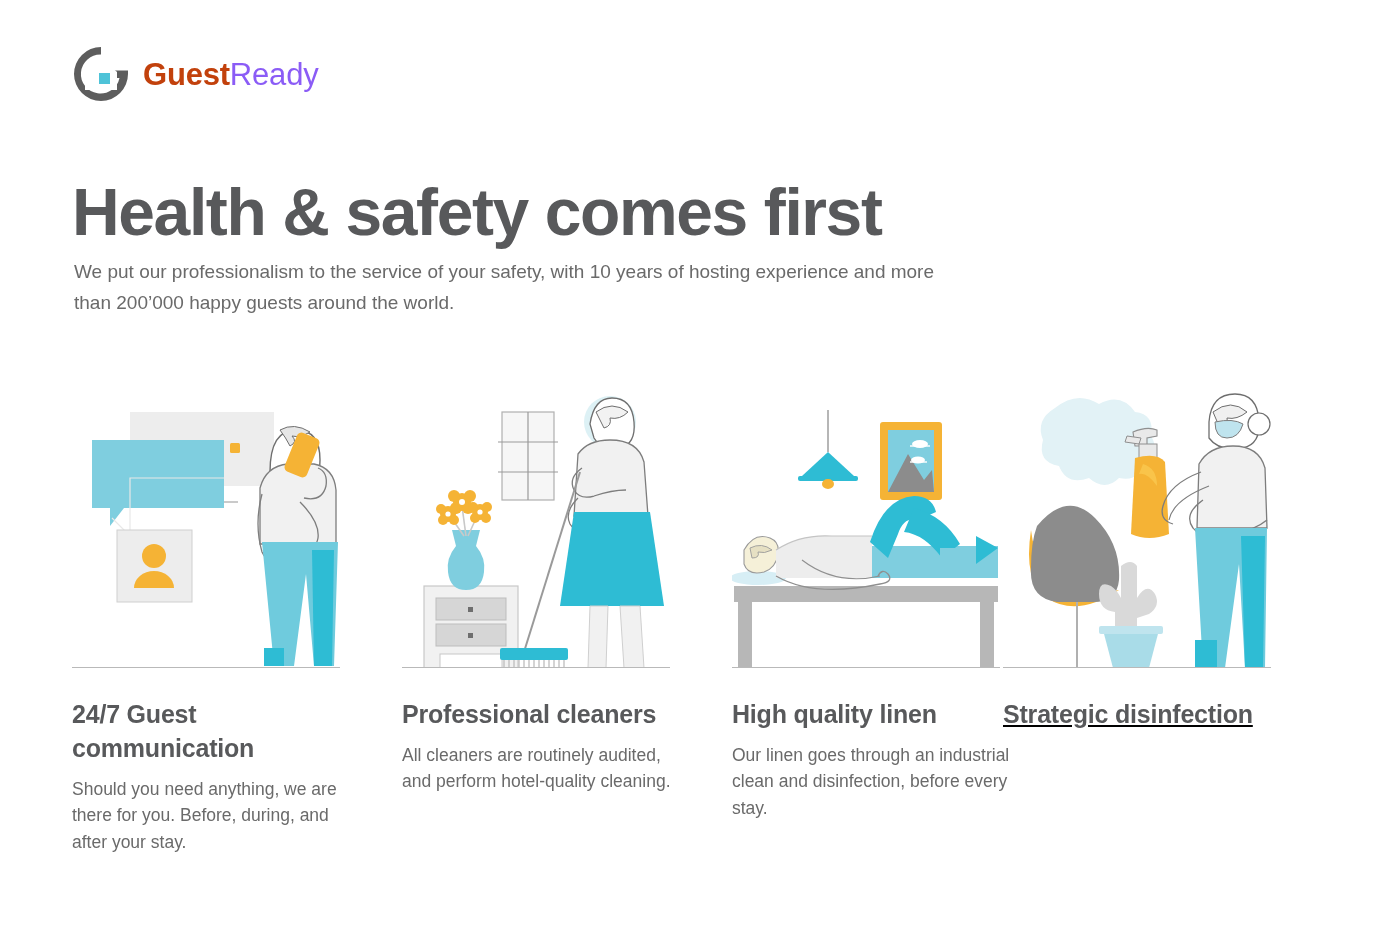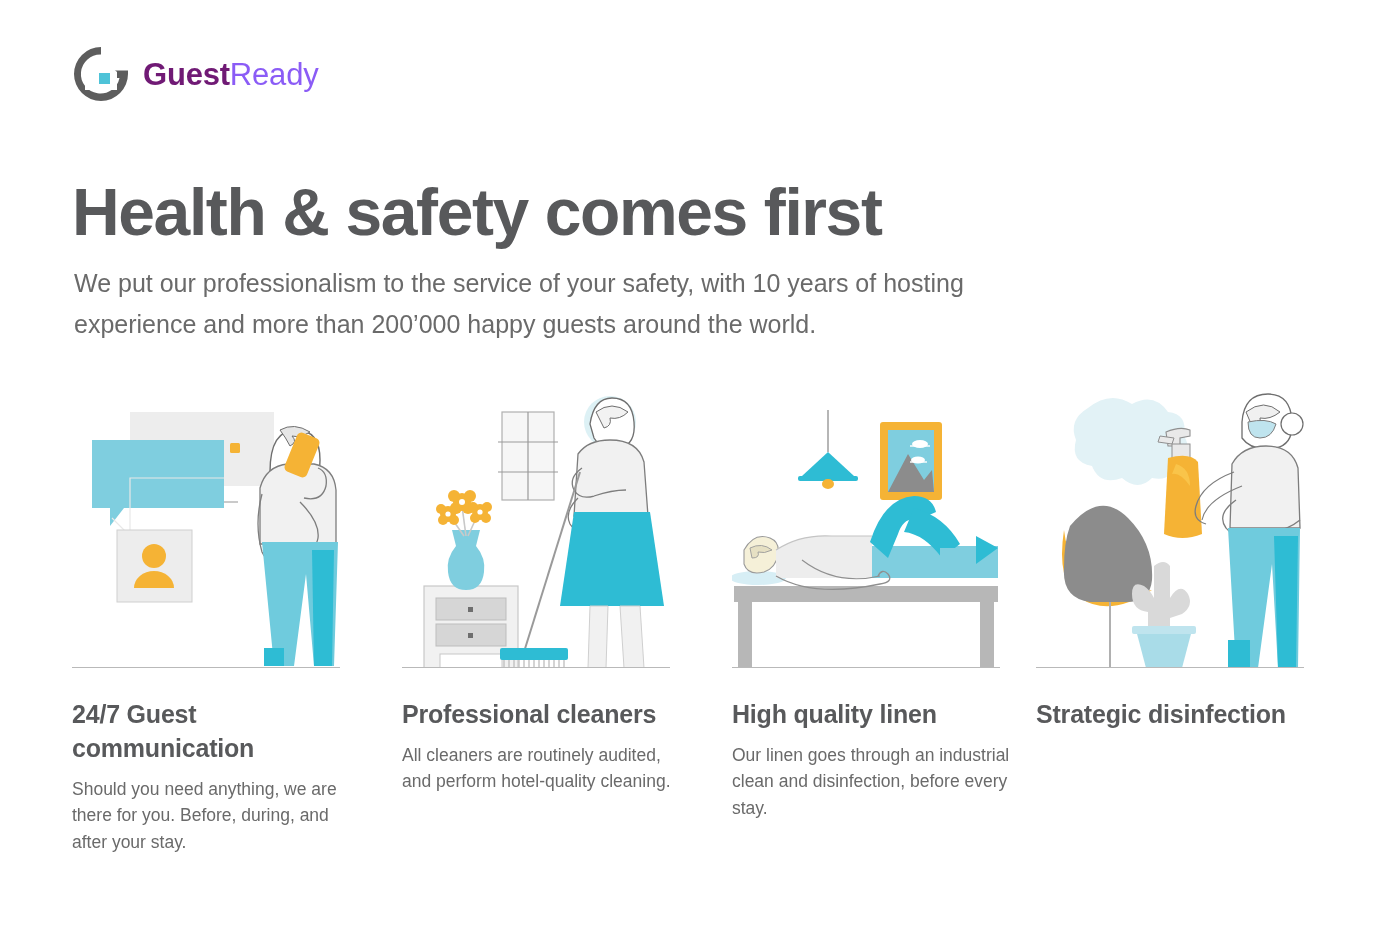--- a/index.html
+++ b/index.html
@@ -9,41 +9,41 @@
     font-family:"Liberation Sans", sans-serif;
     overflow:hidden;
     position:relative;
   }
   .page{position:relative;width:1400px;height:933px;}
 
   
   .logo-row{position:absolute;left:72px;top:45px;display:flex;align-items:center;gap:13px;}
   .logo-mark{width:58px;height:58px;display:block;}
   .logo-word{font-size:31px;letter-spacing:-0.2px;white-space:nowrap;line-height:1;}
-  .logo-word .lw-a{font-weight:bold;color:#701a75;}
+  .logo-word .lw-a{font-weight:bold;color:#c2410c;}
   .logo-word .lw-b{font-weight:normal;color:#8b5cf6;}
 
   
   .headline{
     position:absolute;left:72px;top:134px;
     font-size:66px;font-weight:bold;color:#58595b;
     letter-spacing:-1.4px;line-height:1.05;white-space:nowrap;
   }
   .subhead{
     position:absolute;left:74px;top:238px;width:900px;
-    font-size:25px;color:#6a6a6a;line-height:1.62;font-weight:normal;
+    font-size:19px;color:#6a6a6a;line-height:1.62;font-weight:normal;
   }
 
   
   .cards{position:absolute;left:0;top:390px;width:1124px;height:500px;}
   .card{position:absolute;top:0;width:290px;}
   .card-1{left:72px;}
   .card-2{left:402px;}
   .card-3{left:732px;}
-  .card-4{left:1036px;}
+  .card-4{left:1003px;text-decoration:underline;}
 
   .art{position:relative;width:268px;height:278px;}
   .art svg{display:block;}
   .ground{position:absolute;left:0;bottom:0;width:268px;height:1px;background:#b9b9b9;}
   .card-4 .ground{width:268px;}
 
   .card-title{
     margin-top:30px;
     font-size:25px;font-weight:bold;color:#58595b;line-height:1.35;
     letter-spacing:-0.2px;

